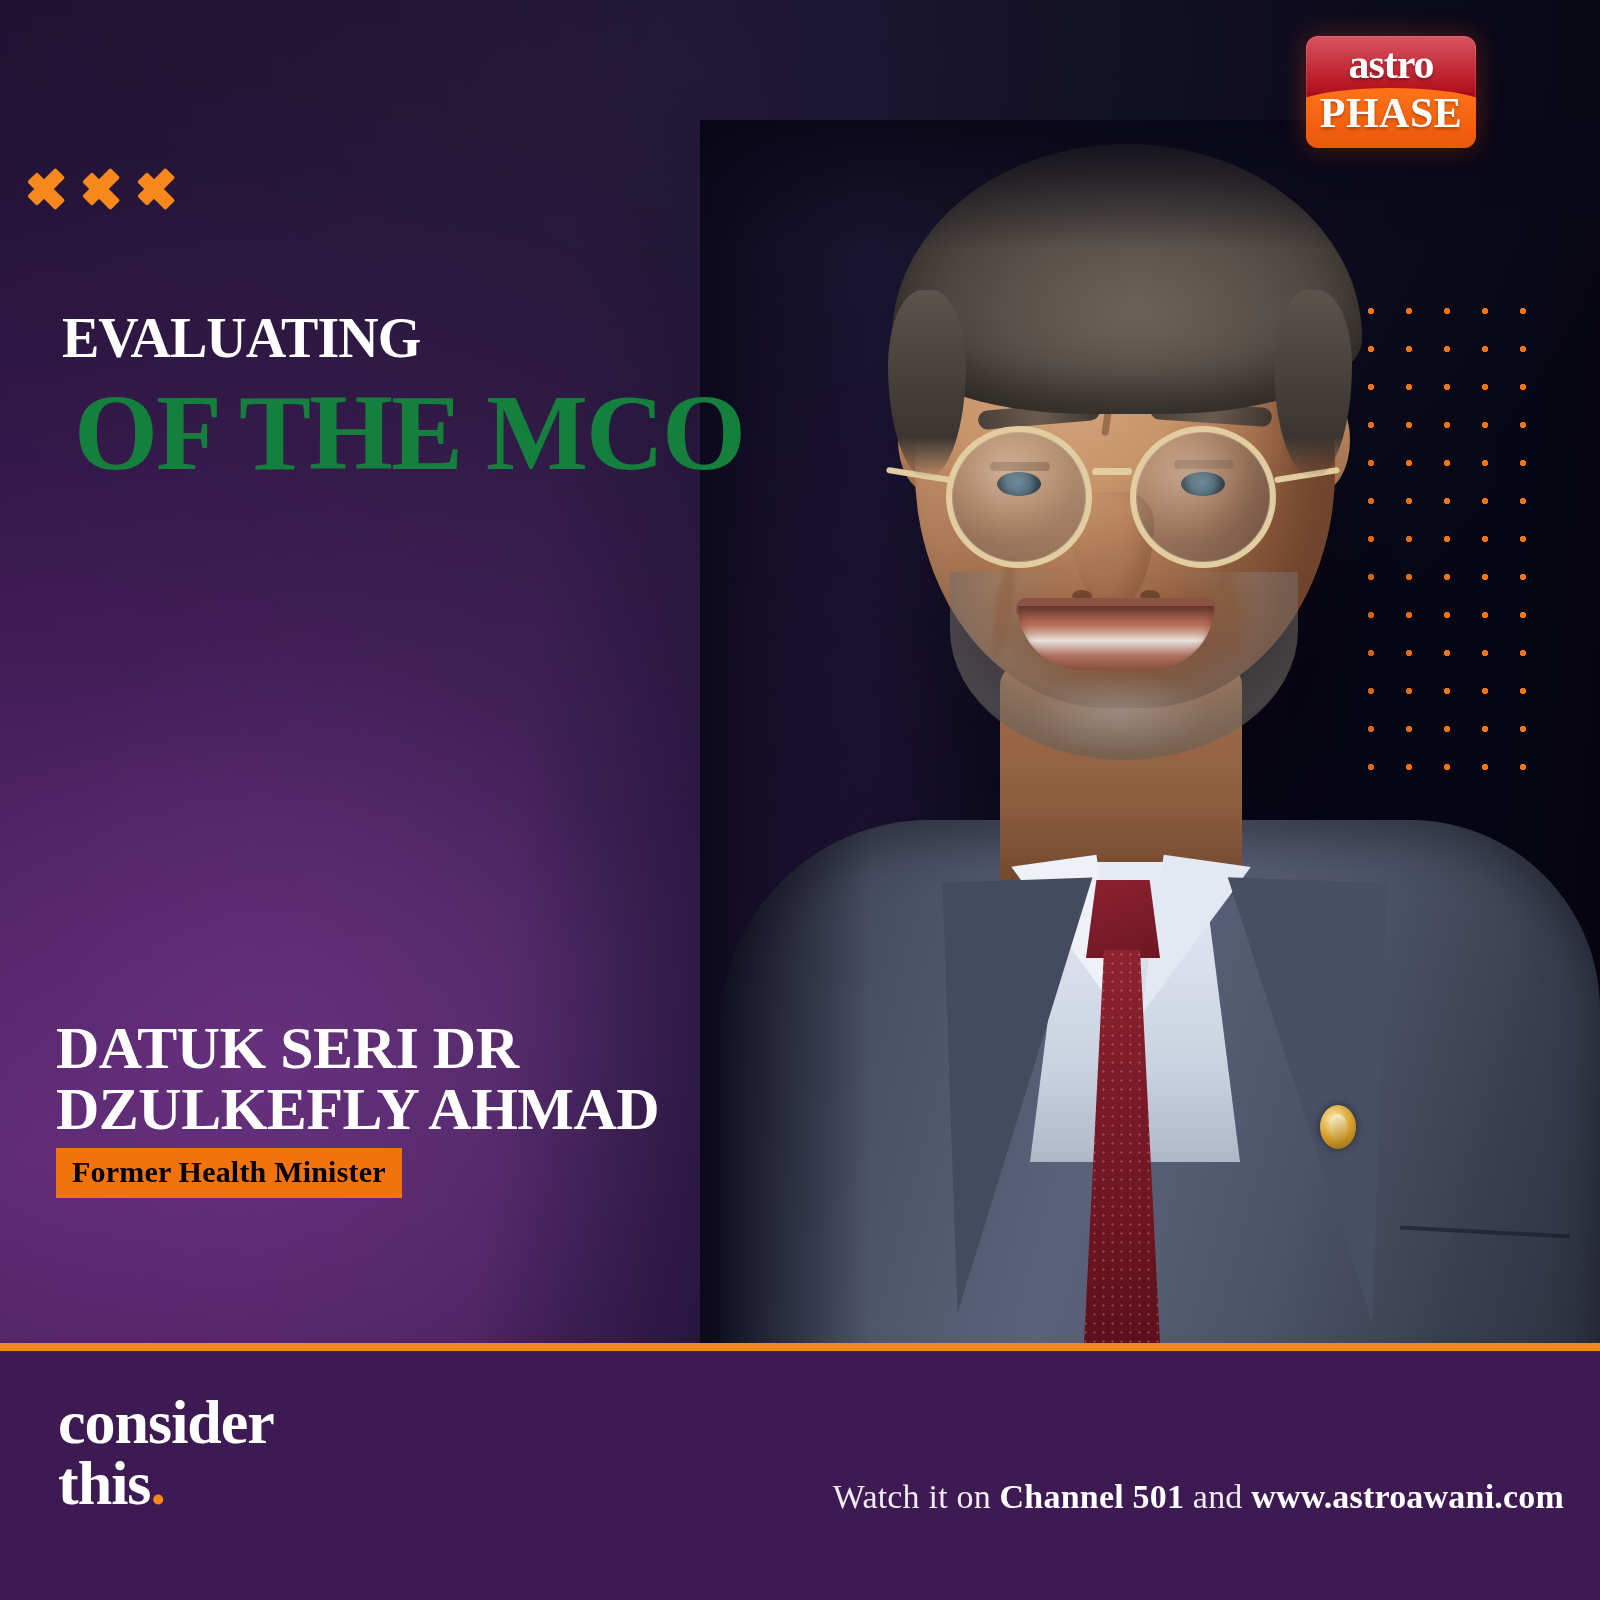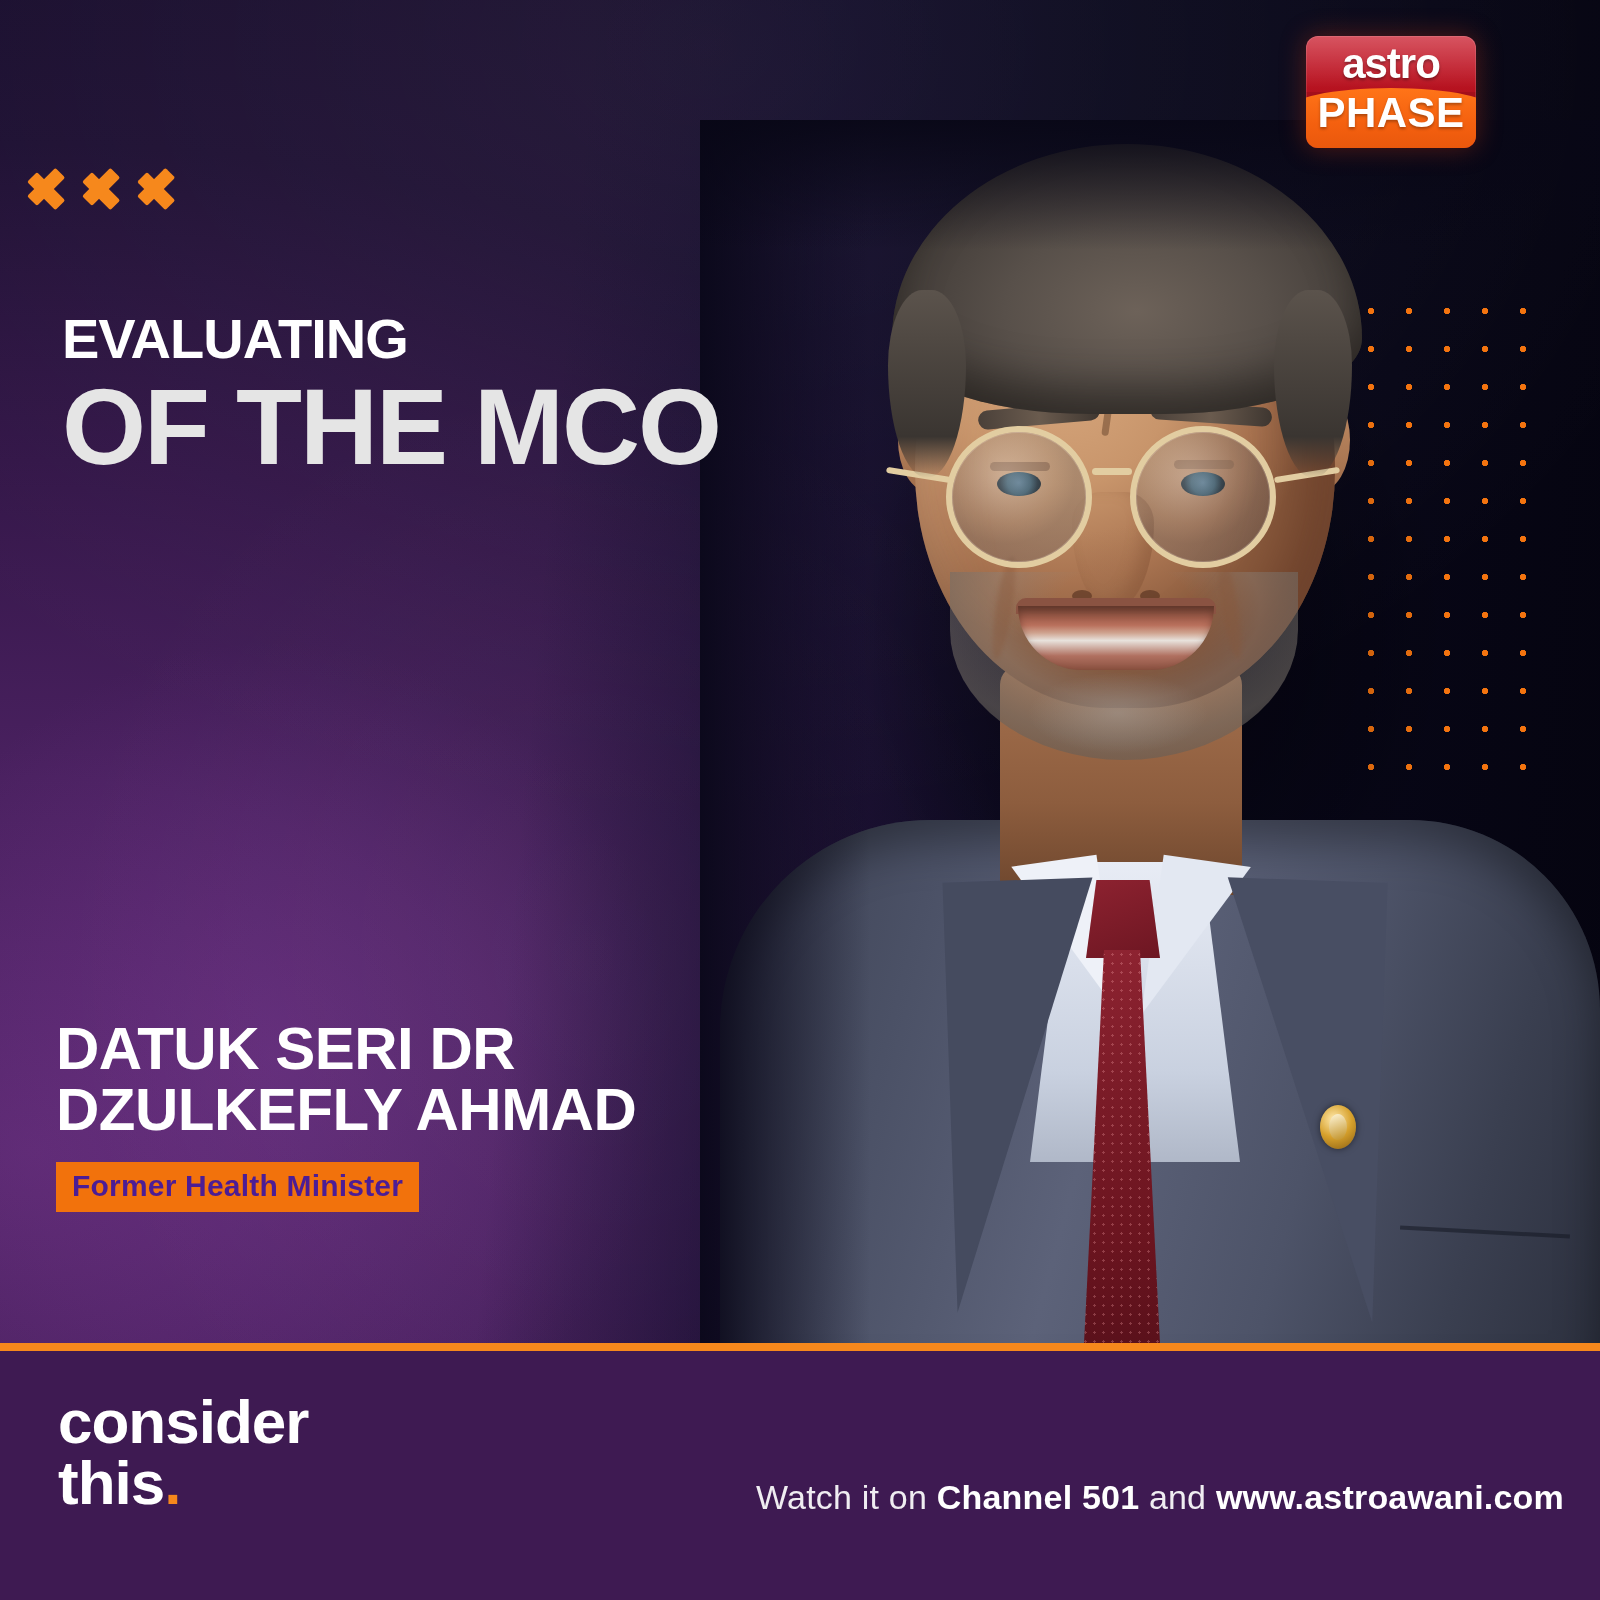--- a/index.html
+++ b/index.html
@@ -2,21 +2,21 @@
 <html><head>
 <meta charset="utf-8">
 <style>
   html,body{margin:0;padding:0;background:#0b0718;}
   *{box-sizing:border-box;}
 
   .poster{
     position:relative;
     width:1600px;height:1600px;
     overflow:hidden;
-    font-family:Liberation Sans, sans-serif;
+    font-family:Liberation Serif, serif;
     background:#1a0f2e;
   }
 
   
   .bg-base{
     position:absolute;inset:0;
     background:
       radial-gradient(120% 90% at 2% 72%, #5c2a72 0%, #4a2160 26%, #331648 48%, #1d0f32 70%, #120a26 100%),
       linear-gradient(100deg,#4a2160 0%,#32164a 32%,#1a1036 58%,#100c28 78%,#0a0820 100%);
   }
@@ -269,32 +269,32 @@
   .headline{position:absolute;left:62px;top:312px;width:860px;}
   .hl1{
     color:#ffffff;font-size:56px;line-height:.96;font-weight:bold;letter-spacing:-1px;
     margin:0 0 6px 0;white-space:nowrap;
   }
   .hl2{
     color:#6FE9F2;font-size:108px;line-height:.98;font-weight:bold;letter-spacing:-2px;
     margin:0;white-space:nowrap;
   }
   .hl3{
-    color:#e5e5e5;font-size:108px;line-height:1.02;font-weight:bold;letter-spacing:-2px;
-    margin:0;white-space:nowrap;
+    color:#15803d;font-size:108px;line-height:1.02;font-weight:bold;letter-spacing:-2px;
+    margin:12px;white-space:nowrap;
   }
 
   
   .speaker{position:absolute;left:56px;top:1018px;}
   .sp-name{
     color:#ffffff;font-size:60px;line-height:1.02;font-weight:bold;letter-spacing:-.5px;margin:0;
   }
   .badge{
-    display:inline-block;margin-top:22px;
-    background:#F2720C;color:#4c1d95;
+    display:inline-block;margin-top:8px;
+    background:#F2720C;color:#000000;
     font-size:30px;font-weight:bold;letter-spacing:.2px;
     padding:7px 16px 9px 16px;
   }
 
   
   .divider{position:absolute;left:0;top:1343px;width:100%;height:8px;background:#F6881C;}
   .footer{position:absolute;left:0;top:1351px;width:100%;height:249px;background:#3E1A52;}
 
   .ct{position:absolute;left:58px;top:1392px;color:#fff;}
   .ct div{font-size:62px;line-height:.98;font-weight:bold;letter-spacing:-1px;}

